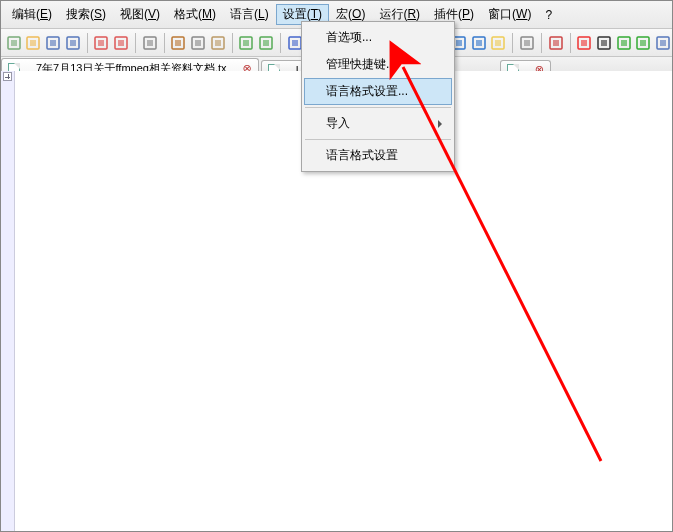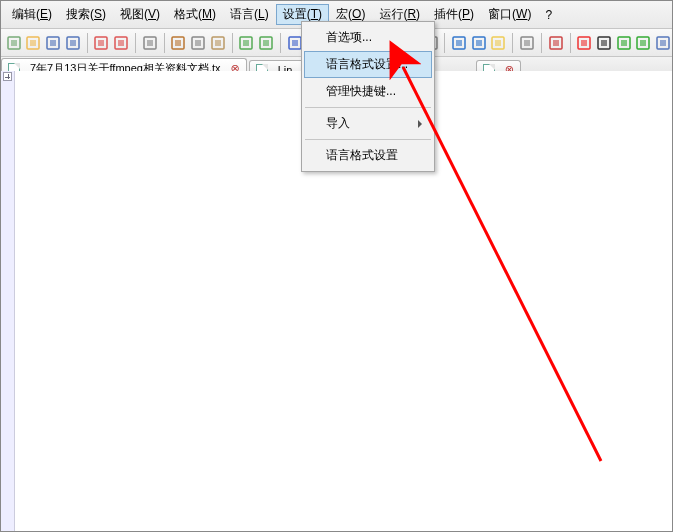--- a/index.html
+++ b/index.html
@@ -46,21 +46,21 @@
   .tabbar {
     background: linear-gradient(#f3f3f3,#e5e5e5);
     border-bottom: 1px solid #c6c6c6;
     height: 22px;
     display: flex;
     align-items: flex-end;
     padding-left: 0px;
     overflow: hidden;
   }
   .tab {
-    display:flex; align-items:center; gap:10px;
+    display:flex; align-items:center; gap:16px;
     padding: 2px 6px;
     border:1px solid #b0b0b0;
     border-bottom:none;
     border-radius:3px 3px 0 0;
     background:linear-gradient(#fdfdfd,#e8e8e8);
     margin-right:2px;
     font-size:11px;
     white-space:nowrap;
   }
   .tab.active { background:linear-gradient(#ffffff,#f4f4f4); }
@@ -78,21 +78,21 @@
   }
   .fold {
     position:absolute; top:1px; left:2px; width:9px; height:9px;
     border:1px solid #99a; background:#fff;
   }
   .fold:before { content:""; position:absolute; left:1px; right:1px; top:4px; height:1px; background:#667; }
   .fold:after { content:""; position:absolute; top:1px; bottom:1px; left:4px; width:1px; background:#667; }
   .dropdown {
     position:absolute;
     top:20px; left:300px;
-    width:134px;
+    width:154px;
     background:#f2f2f2;
     border:1px solid #a7a7a7;
     box-shadow:2px 2px 4px rgba(0,0,0,0.25);
     padding:2px;
   }
   .dropdown .dmi {
     padding:5px 20px 5px 22px;
     font-size:12px;
     cursor:default;
     position:relative;
@@ -333,22 +333,22 @@
   </div>
 
 <div class="editor">
   <div class="gutter">
     <div class="fold"></div>
   </div>
 </div>
 
 <div class="dropdown">
     <div class="dmi">首选项...</div>
+    <div class="dmi">管理快捷键...</div>
     <div class="dmi hover">语言格式设置...</div>
-    <div class="dmi">管理快捷键...</div>
     <div class="dhr"></div>
     <div class="dmi">导入<span class="arrow"></span></div>
     <div class="dhr"></div>
     <div class="dmi">语言格式设置</div>
   </div>
 
 <svg class="annot" width="673" height="532">
   <defs>
     <marker id="ah" markerWidth="12" markerHeight="12" refX="2" refY="6" orient="auto">
       <path d="M0,0 L12,6 L0,12 L3,6 Z" fill="#ff0000"></path>

